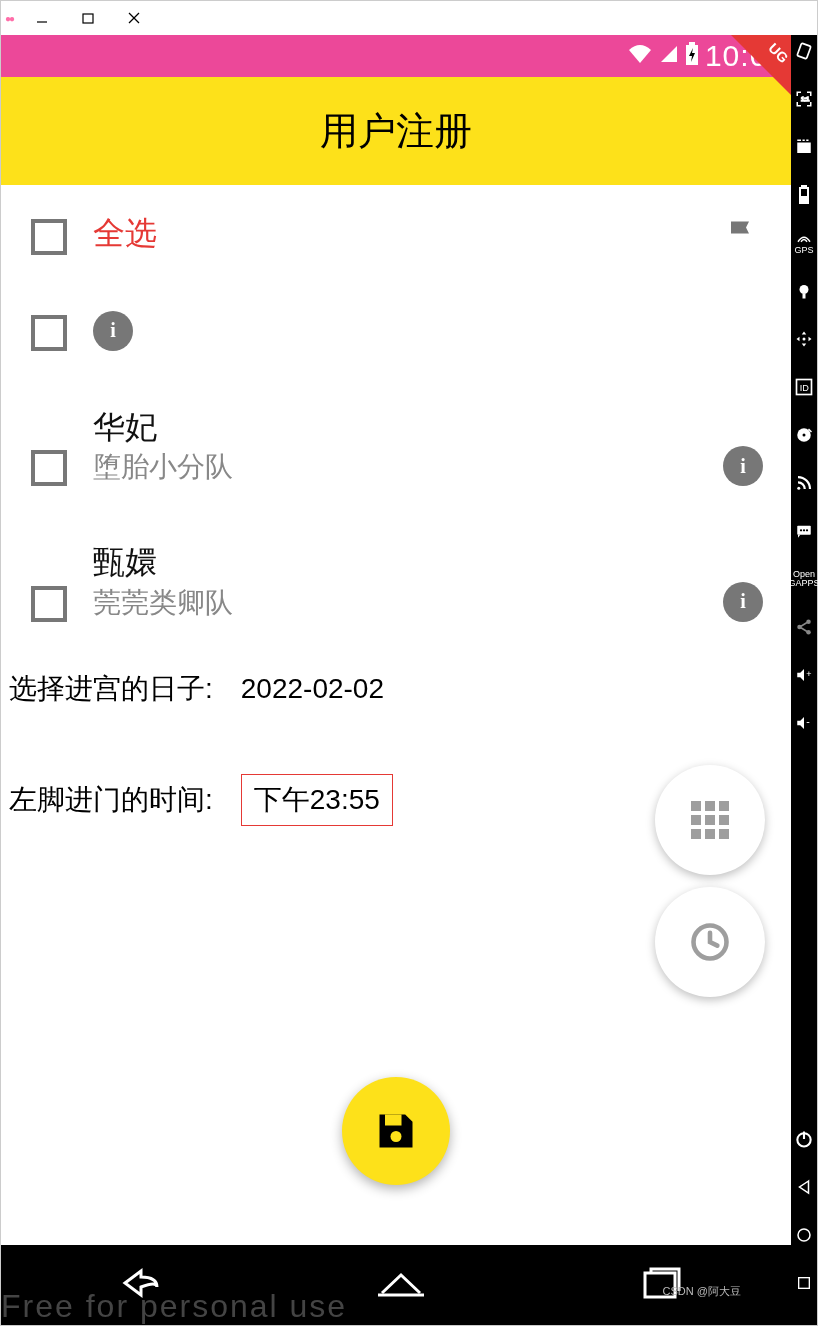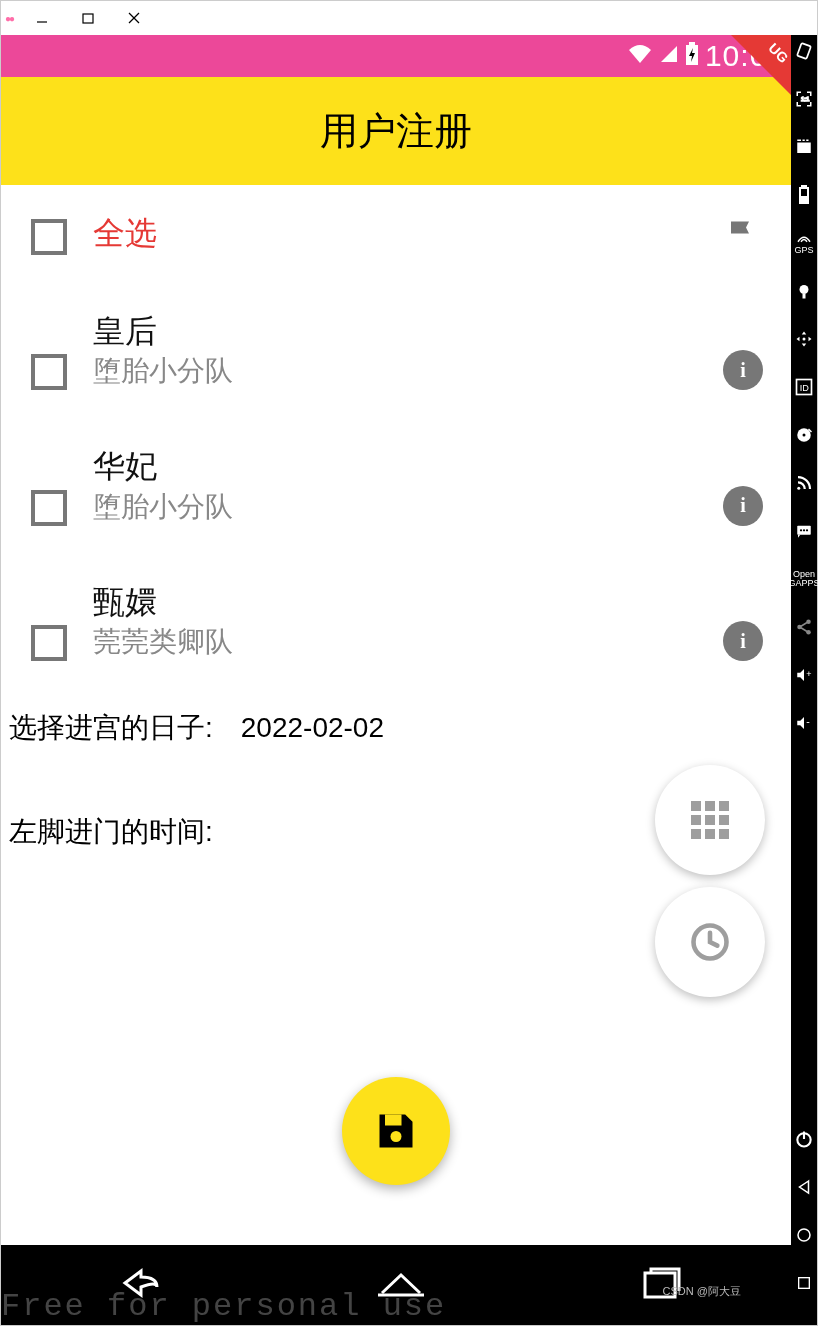--- a/index.html
+++ b/index.html
@@ -32,21 +32,21 @@
 .row-label{color:#000}
 .row-val{color:#000}
 .row-val.bordered{border:1px solid #e53935;padding:6px 12px}
 .fab-col{position:absolute;right:26px;top:580px;display:flex;flex-direction:column;gap:12px}
 .fab-med{width:110px;height:110px;border-radius:50%;background:#fff;box-shadow:0 3px 10px rgba(0,0,0,.25);display:flex;align-items:center;justify-content:center}
 .grid9{display:grid;grid-template-columns:repeat(3,10px);grid-template-rows:repeat(3,10px);gap:4px}
 .grid9 div{background:#9e9e9e}
 .fab-save{position:absolute;bottom:60px;left:50%;transform:translateX(-50%);width:108px;height:108px;border-radius:50%;background:#fde11a;box-shadow:0 4px 12px rgba(0,0,0,.3);display:flex;align-items:center;justify-content:center}
 .navbar{height:80px;background:#000;display:flex;align-items:center;justify-content:space-around;position:relative}
 .nav-btn svg{stroke:#fff;fill:none;stroke-width:3}
-.watermark{position:absolute;bottom:0;left:0;font-size:32px;font-family:Liberation Mono, monospace;color:#444;letter-spacing:2px;z-index:5;pointer-events:none}
+.watermark{position:absolute;bottom:0;left:0;font-size:32px;font-family:Liberation Sans, sans-serif;color:#444;letter-spacing:2px;z-index:5;pointer-events:none}
 .csdn{position:absolute;bottom:26px;right:50px;font-size:11px;color:#bbb;z-index:5}
 .geny-sidebar{width:26px;background:#000;display:flex;flex-direction:column;align-items:center;gap:16px}
 .gs-ic{width:32px;height:32px;color:#fff;display:flex;align-items:center;justify-content:center;font-size:18px}
 .gs-txt{font-size:9px;color:#fff;text-align:center;line-height:1}
 .spacer{flex:1}
 </style>
 </head>
 <body>
 
 <div class="window">
@@ -111,24 +111,20 @@
                 <div class="item-title red">全选</div>
               </div>
               <div class="end-ic">
                 <svg width="36" height="36" viewBox="0 0 24 24">
                   <path d="M4 3v18M4 3h12l-2 4 2 4H4" fill="#777"></path>
                 </svg>
               </div>
             </div>
             <div class="list-item">
               <div class="chk"></div>
-              <div class="item-text">
-                <div class="item-title">皇后</div>
-                <div class="item-sub">堕胎小分队</div>
-              </div>
               <div class="end-ic">
                 <div class="info-circ">i</div>
               </div>
             </div>
             <div class="list-item">
               <div class="chk"></div>
               <div class="item-text">
                 <div class="item-title">华妃</div>
                 <div class="item-sub">堕胎小分队</div>
               </div>
@@ -149,20 +145,21 @@
           </div>
 
         <div style="height:10px"></div>
         <div class="row">
           <span class="row-label">选择进宫的日子:</span>
           <span class="row-val">2022-02-02</span>
         </div>
         <div style="height:46px"></div>
         <div class="row">
           <span class="row-label">左脚进门的时间:</span>
+          <span class="row-val bordered">下午23:55</span>
         </div>
 
         <div class="fab-col">
           <div class="fab-med">
             <div class="grid9">
                 <div></div>
                 <div></div>
                 <div></div>
                 <div></div>
                 <div></div>

